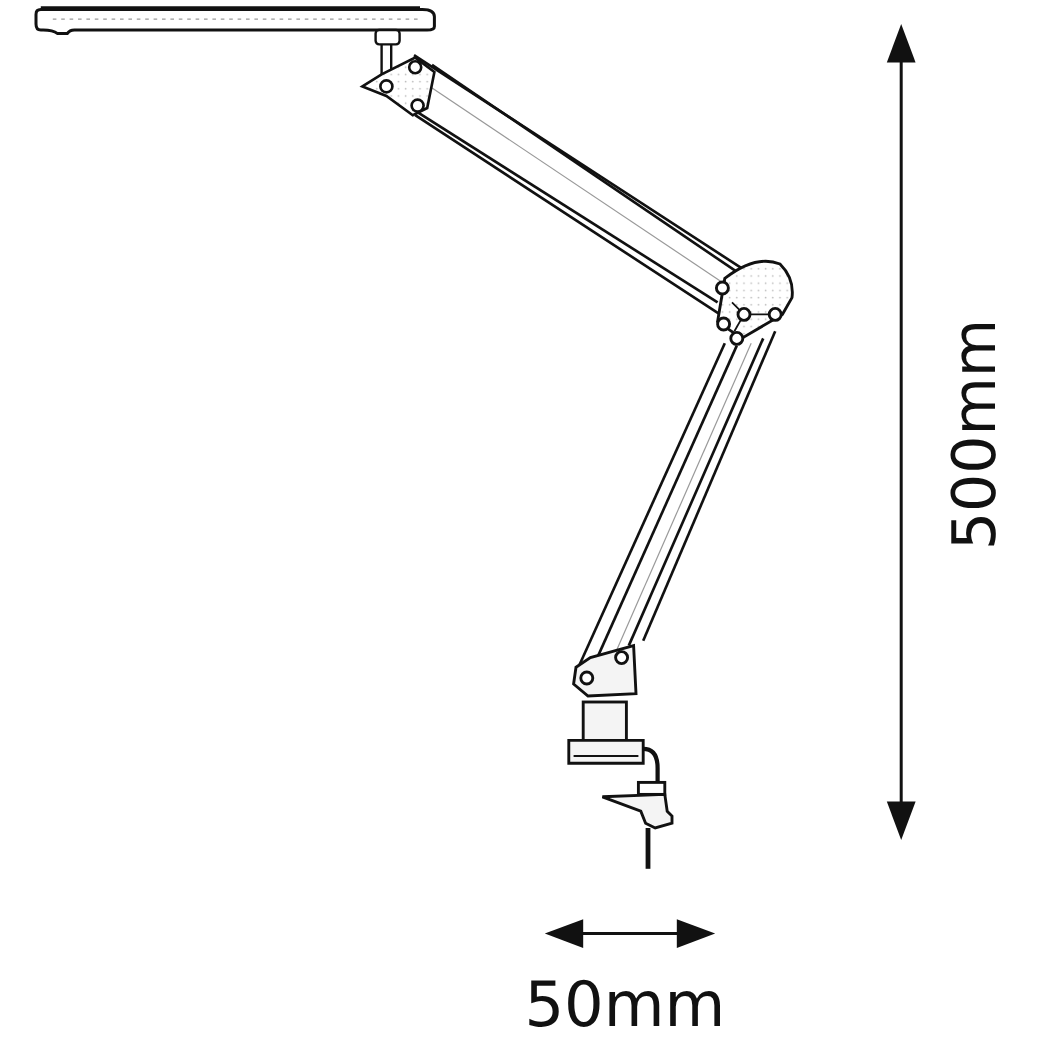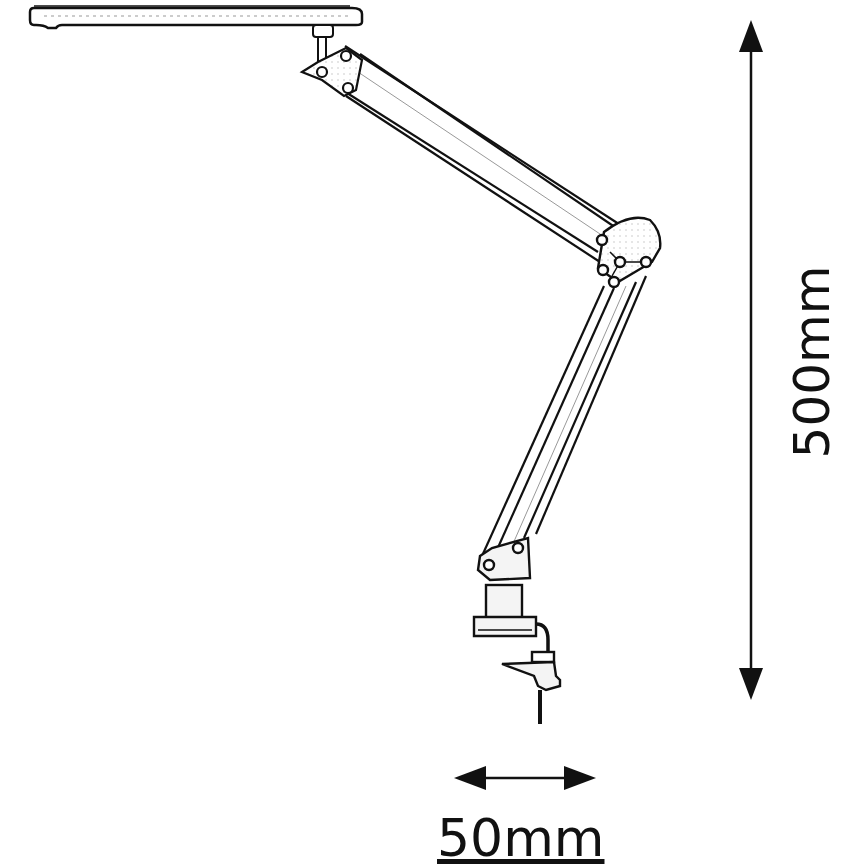--- a/index.html
+++ b/index.html
@@ -1,20 +1,20 @@
 <!DOCTYPE html>
 <html><head>
 <meta charset="utf-8">
 <style>
   html, body { margin: 0; padding: 0; background: #ffffff; }
   body { width: 868px; height: 868px; position: relative; overflow: hidden; font-family: "DejaVu Sans", "Liberation Sans", sans-serif; }
   #drawing { position: absolute; left: 0; top: 0; width: 868px; height: 868px; }
   .dim-label { position: absolute; color: #111; font-family: "DejaVu Sans", sans-serif; white-space: nowrap; }
   #height-label { left: 812px; top: 362px; font-size: 50px; transform: translate(-50%, -50%) rotate(-90deg); letter-spacing: 0px; }
-  #width-label { left: 437px; top: 808px; font-size: 52px; text-decoration: underline; }
+  #width-label { left: 437px; top: 808px; font-size: 52px; }
 </style>
 </head>
 <body>
 
 <svg id="drawing" viewBox="0 0 868 868" xmlns="http://www.w3.org/2000/svg">
   <defs>
     <pattern id="dots" width="6" height="6" patternUnits="userSpaceOnUse">
       <rect width="6" height="6" fill="#fff"></rect>
       <circle cx="2" cy="2" r="0.7" fill="#bbb"></circle>
     </pattern>

